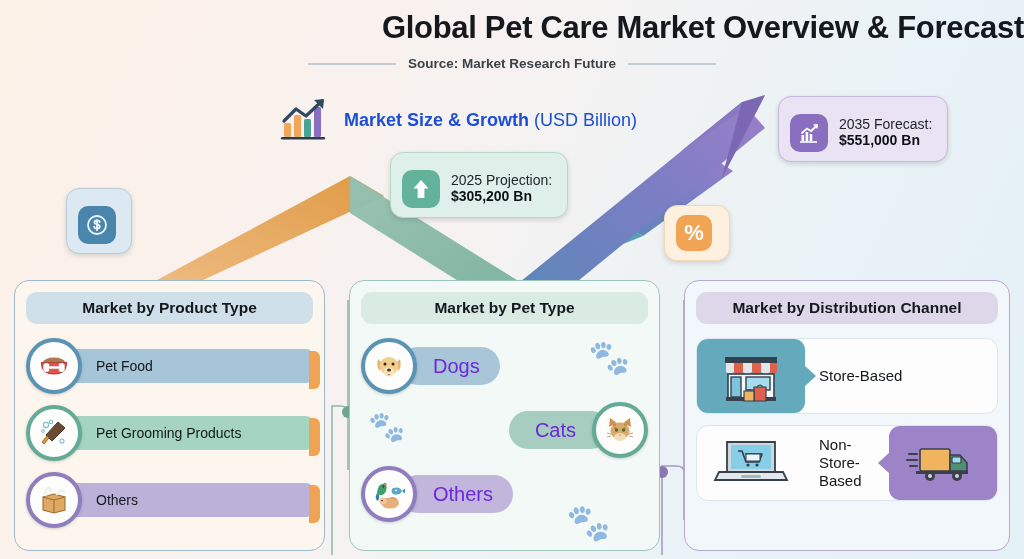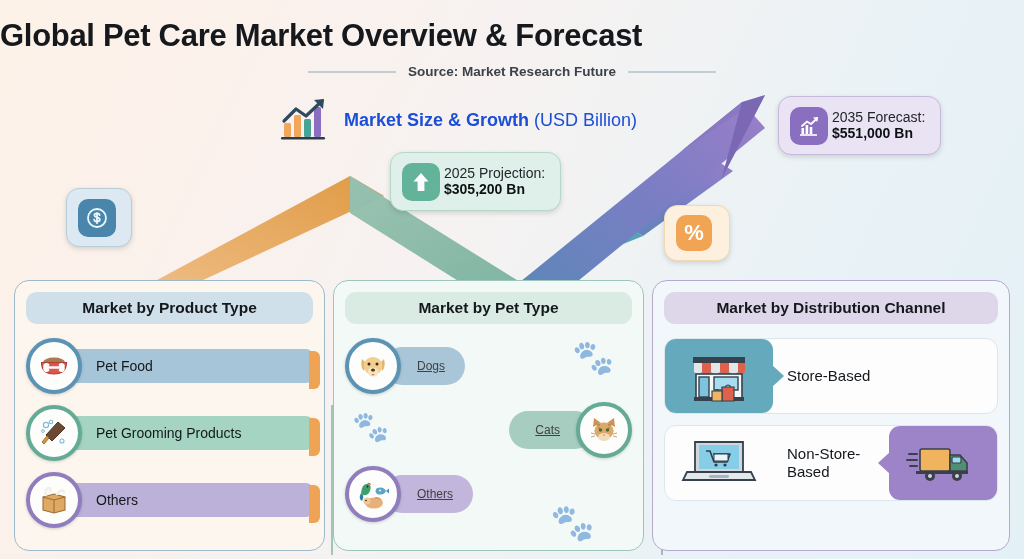--- a/index.html
+++ b/index.html
@@ -6,21 +6,21 @@
 
   body {
     width: 1024px; height: 559px;
     font-family: "Liberation Sans", sans-serif;
     overflow: hidden;
     position: relative;
     background: linear-gradient(115deg, #fdf2e7 0%, #fbf1ec 22%, #f4f2f2 48%, #e9f2f6 74%, #e3f1f6 100%);
   }
 
   
-  .title-wrap { position: absolute; top: 18px; left: 0; width: 100%; text-align: left; }
+  .title-wrap { position: absolute; top: 10px; left: 0; width: 100%; text-align: right; }
   .title {
     font-size: 31px; font-weight: bold; color: #15181c;
     letter-spacing: -0.3px;
   }
   .src-row {
     display: flex; align-items: center; justify-content: center;
     gap: 12px; margin-top: 10px; font-weight: bold;
   }
   .src-line { width: 88px; height: 2px; background: #c3cdd4; }
   .src-text { font-size: 13.5px; color: #3c4248; }
@@ -33,22 +33,22 @@
     position: absolute; left: 278px; top: 97px;
     display: flex; align-items: center; gap: 14px;
   }
   .chart-ico { width: 52px; height: 46px; }
   .sh-text { font-size: 18px; color: #1d4ed8; white-space: nowrap; }
   .sh-text b { font-weight: bold; }
   .sh-text span { font-weight: normal; }
 
   
   .pill {
-    position: absolute; display: flex; align-items: center; gap: 4px;
-    border-radius: 13px; padding: 10px 15px 9px 11px;
+    position: absolute; display: flex; align-items: center; gap: 11px;
+    border-radius: 13px; padding: 17px 15px 9px 11px;
     box-shadow: 0 2px 5px rgba(40,50,60,.17);
   }
   .pill-ico {
     width: 38px; height: 38px; border-radius: 10px; flex: 0 0 38px;
     display: flex; align-items: center; justify-content: center;
   }
   .pill-txt { line-height: 1.12; }
   .pill-label { font-size: 14px; color: #22262b; display: block; }
   .pill-value { font-size: 14px; font-weight: bold; color: #0e1114; display: block; }
 
@@ -73,21 +73,21 @@
   }
   .cagr-txt { font-size: 18px; color: #1b1f24; white-space: nowrap; }
   .cagr-txt b { font-weight: bold; }
 
   
   .connectors { position: absolute; left: 0; top: 0; width: 1024px; height: 559px; }
 
   
   .panels {
     position: absolute; left: 0; top: 272px; width: 1024px; height: 287px;
-    display: flex; gap: 8px; padding: 8px 14px;
+    display: flex; gap: 24px; padding: 8px 14px;
   }
   .panel {
     border-radius: 15px; padding: 11px 11px 10px;
     position: relative; overflow: hidden;
   }
   #panel-product { flex: 0 0 311px; background: #fdf6ee; border: 1.6px solid #9db9cc; }
   #panel-pet     { flex: 0 0 311px; background: #f3f9f7; border: 1.6px solid #9cc6bb; }
   #panel-dist    { flex: 1 1 auto; background: #f1f7fa; border: 1.6px solid #b3aacd; }
 
   .panel-head {
@@ -123,21 +123,21 @@
   }
   .bar-blue  { background: #a7c5d8; }
   .bar-green { background: #a6d4c2; }
   .bar-purp  { background: #bcb1d9; }
 
   
   .petrow { display: flex; align-items: center; margin-bottom: 8px; position: relative; z-index: 2; }
   .petrow.right { justify-content: flex-end; }
   .pet-bar {
     height: 38px; border-radius: 19px; display: flex; align-items: center;
-    font-size: 12px; color: #404040; position: relative; z-index: 1; text-decoration: underline;
+    font-size: 20px; color: #6d28d9; position: relative; z-index: 1;
   }
   .petrow:not(.right) .pet-bar { margin-left: -18px; padding-left: 34px; padding-right: 20px; }
   .petrow.right .pet-bar { margin-right: -18px; padding-right: 34px; padding-left: 26px; }
   .pb-blue  { background: #a9c6d8; }
   .pb-green { background: #a6cdc0; }
   .pb-purp  { background: #c2b6dc; }
 
   
   .paw {
     position: absolute; font-size: 30px; color: #c3d6d0; opacity: .45;

